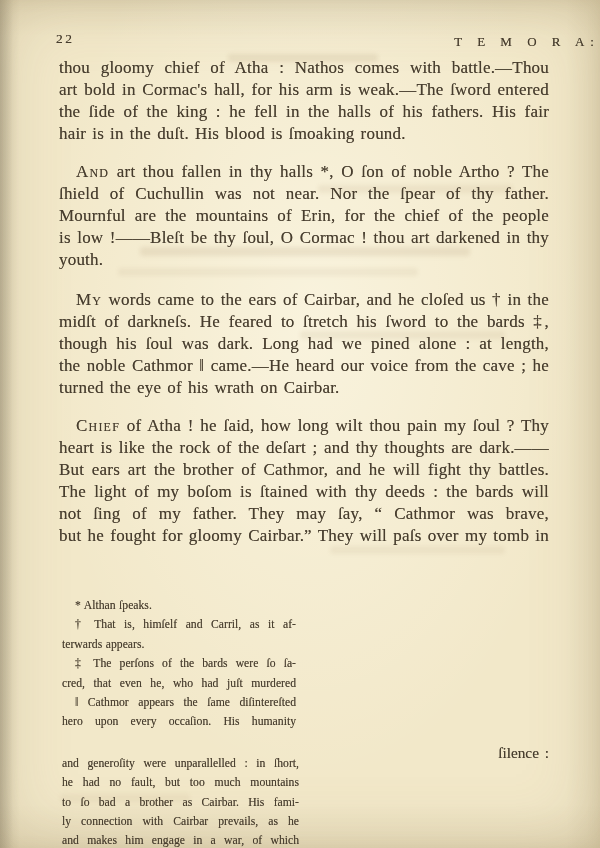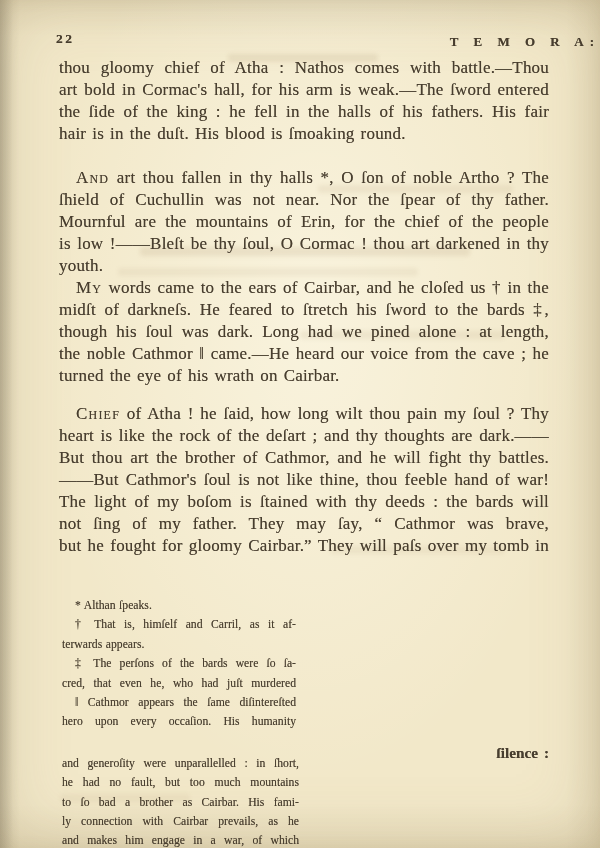--- a/index.html
+++ b/index.html
@@ -9,37 +9,37 @@
     background-image:
       radial-gradient(ellipse at 52% 38%, rgba(255,252,238,0.55), rgba(255,252,238,0) 62%),
       linear-gradient(90deg, rgba(110,100,78,0.20) 0px, rgba(110,100,78,0) 20px),
       linear-gradient(270deg, rgba(150,130,92,0.12) 0px, rgba(150,130,92,0) 34px),
       linear-gradient(180deg, rgba(150,130,92,0.10) 0px, rgba(150,130,92,0) 36px),
       linear-gradient(0deg, rgba(150,130,92,0.10) 0px, rgba(150,130,92,0) 44px);
     box-shadow: inset 0 0 70px rgba(140,115,70,0.24), inset 0 0 14px rgba(140,115,70,0.10);
     font-family:"Liberation Serif","DejaVu Serif",serif;
     color:#473d2e;
   }
-  .ink{ text-shadow:0 0 0.5px rgba(71,61,46,0.65);font-weight:bold; }
+  .ink{ text-shadow:0 0 0.5px rgba(71,61,46,0.65); }
 
   .page-number{
     position:absolute;left:56px;top:31px;
     font-size:13.5px;letter-spacing:2.5px;
   }
   .running-header{
     position:absolute;left:0;right:0;top:34px;
     text-align:right;font-size:13px;letter-spacing:6px;
   }
 
   .bodytext{
     position:absolute;left:59px;top:57px;width:490px;
   }
   .para{}
-  .para:nth-child(2){margin-top:22px;}
-  .para:nth-child(3){}
+  .para:nth-child(2){margin-top:16px;}
+  .para:nth-child(3){margin-top:18px;}
   .para:nth-child(4){margin-top:16px;}
   .bodytext .line{
     font-size:17px;line-height:22px;height:22px;
     text-align:justify;text-align-last:justify;
     word-spacing:1.6px;letter-spacing:0.2px;
     text-shadow:0 0 0.5px rgba(71,61,46,0.6);
     white-space:normal;overflow:visible;
   }
   .line.end{text-align-last:left;}
   .bodytext .line.in{padding-left:17px;}
@@ -117,22 +117,21 @@
     <div class="para">
         <div class="line in"><span class="lead">My</span> words came to the ears of Cairbar, and he cloſed us † in the</div>
         <div class="line">midſt of darkneſs. He feared to ſtretch his ſword to the bards ‡,</div>
         <div class="line">though his ſoul was dark. Long had we pined alone : at length,</div>
         <div class="line">the noble Cathmor ‖ came.—He heard our voice from the cave ; he</div>
         <div class="line end">turned the eye of his wrath on Cairbar.</div>
       </div>
     <div class="para">
         <div class="line in"><span class="lead">Chief</span> of Atha ! he ſaid, how long wilt thou pain my ſoul ? Thy</div>
         <div class="line">heart is like the rock of the deſart ; and thy thoughts are dark.——</div>
-        <div class="line">But thou art the brother of Cathmor, and he will fight thy battles.</div>
-        <div class="line">——But Cathmor's ſoul is not like thine, thou feeble hand of war!</div>
+        <div class="line">But ears art the brother of Cathmor, and he will fight thy battles.</div>
         <div class="line">The light of my boſom is ſtained with thy deeds : the bards will</div>
         <div class="line">not ſing of my father. They may ſay, “ Cathmor was brave,</div>
         <div class="line">but he fought for gloomy Cairbar.” They will paſs over my tomb in</div>
       </div>
   </div>
 
   <div class="footnotes fn">
     <div class="fn-col left">
         <div class="line in end">* Althan ſpeaks.</div>
         <div class="line in">† That is, himſelf and Carril, as it af-</div>

